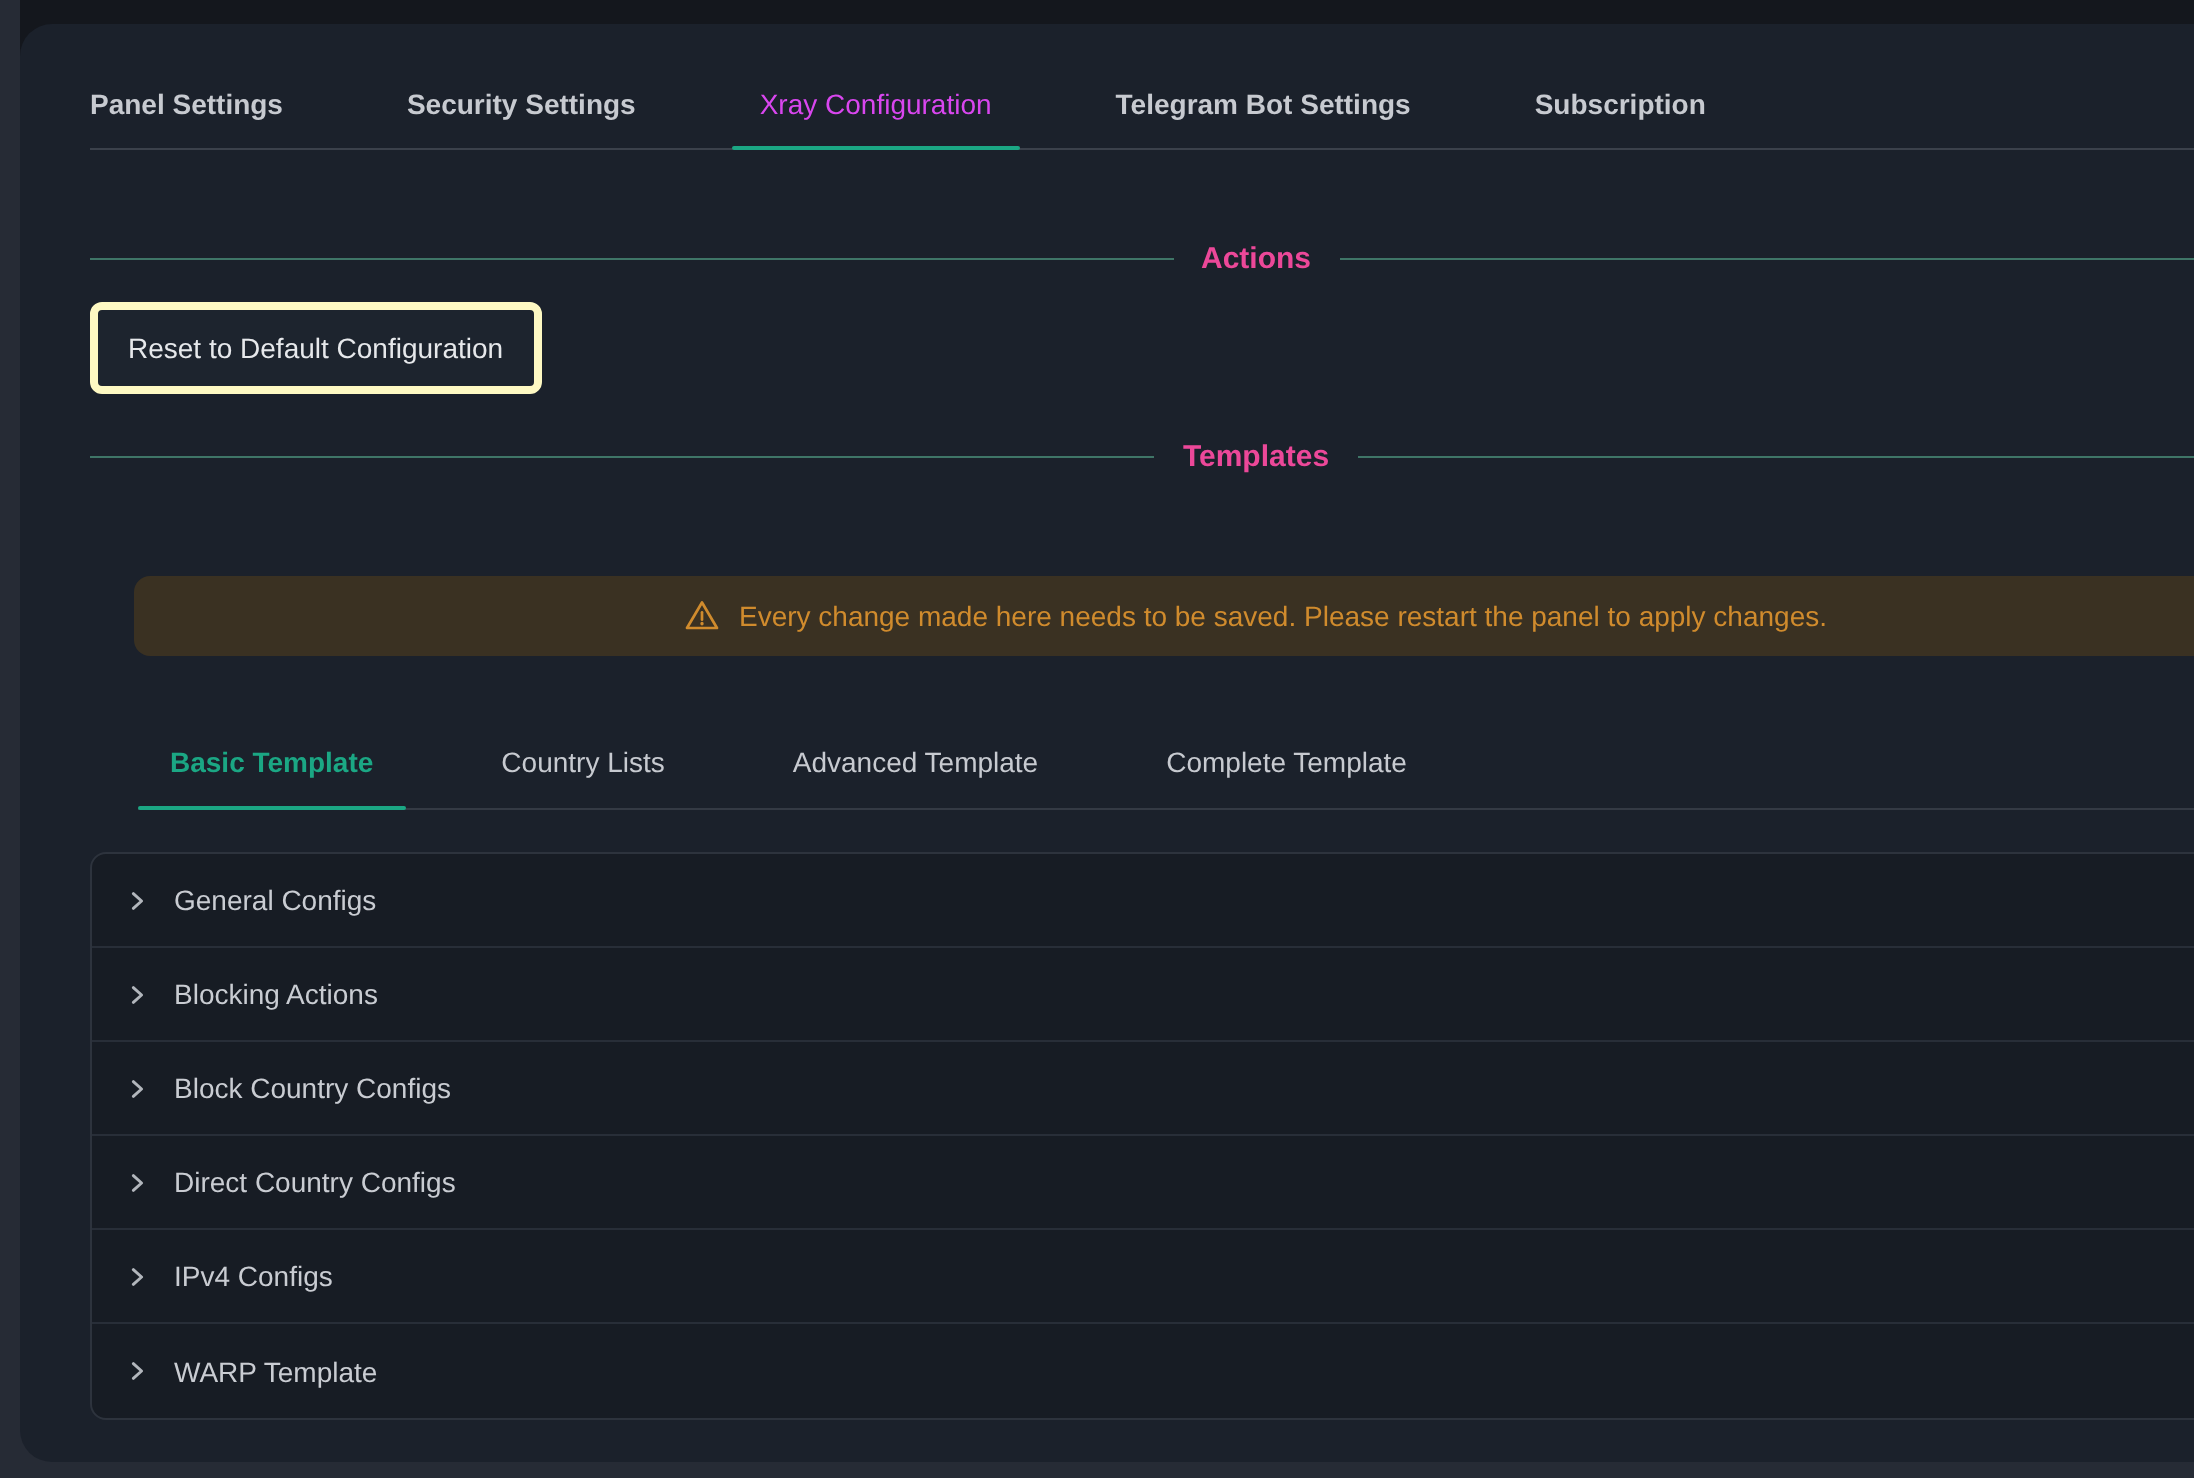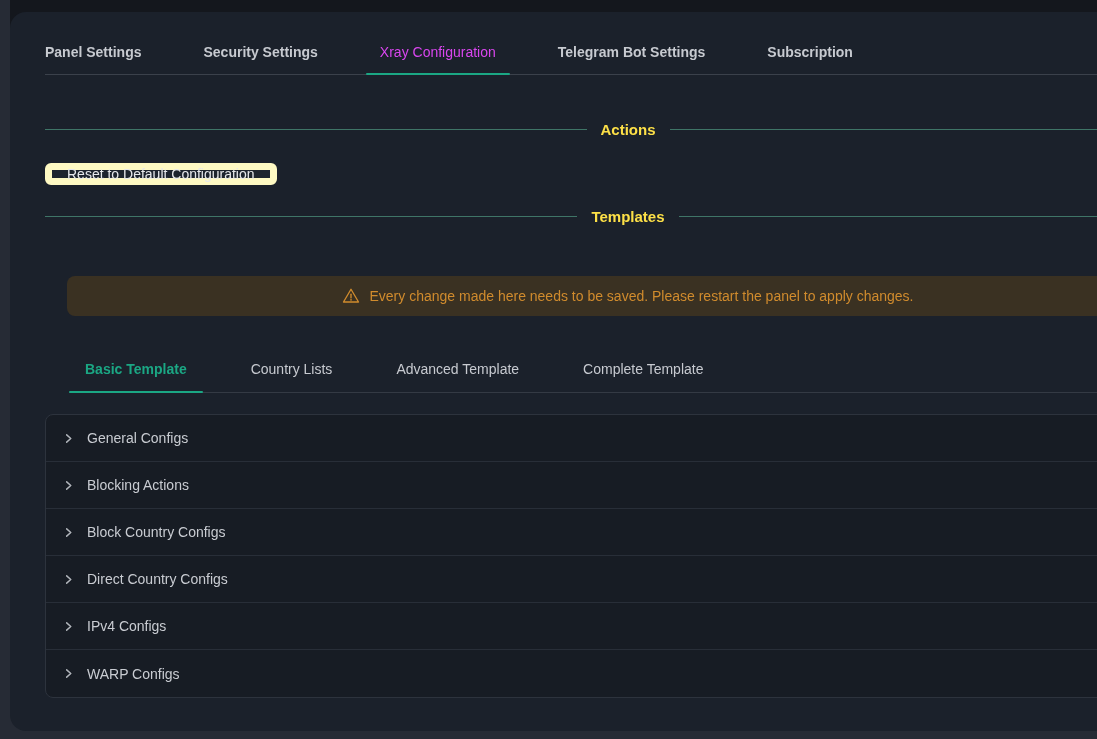--- a/index.html
+++ b/index.html
@@ -29,29 +29,29 @@
   }
   .tab.active{color:#d946ef;font-weight:400;}
   .tab.active::after{
     content:"";position:absolute;left:-14px;right:-14px;bottom:-1px;height:2px;
     background:#1ba784;border-radius:2px;
   }
   
   .divider{display:flex;align-items:center;height:20px;}
   .divider .line{flex:1;height:1px;background:#3f7567;}
   .divider .title{
-    padding:0 14px;font-size:15px;font-weight:700;color:#fde047;white-space:nowrap;
+    padding:0 14px;font-size:15px;font-weight:700;color:#ec4899;white-space:nowrap;
   }
   .divider.actions{margin-top:44px;}
   .divider.templates{margin-top:21px;}
   
   .reset-btn{
-    margin-top:24px;display:inline-flex;align-items:center;
-    height:22px;padding:0 15px;box-sizing:border-box;
-    background:#1d242e;border:7px solid #fef9c3;border-radius:6px;
+    margin-top:12px;display:inline-flex;align-items:center;
+    height:46px;padding:0 15px;box-sizing:border-box;
+    background:#1d242e;border:4px solid #fef9c3;border-radius:6px;
     color:#e6e8eb;font-size:14px;cursor:pointer;
     font-family:"Liberation Sans","DejaVu Sans",sans-serif;
   }
   
   .alert{
     margin:50px 22px 0;height:40px;border-radius:8px;
     background:#3a3122;color:#d08b2d;
     display:flex;align-items:center;justify-content:center;gap:9px;
     font-size:14px;
   }
@@ -164,17 +164,17 @@
     <div class="panel-header">
       <svg class="chev" width="11" height="11" viewBox="0 0 12 12" fill="none" stroke="#b2b6bc" stroke-width="1.6" stroke-linecap="round" stroke-linejoin="round">
         <path d="M4 2 L8.5 6 L4 10"></path>
       </svg>
       <span>IPv4 Configs</span>
     </div>
     <div class="panel-header">
       <svg class="chev" width="11" height="11" viewBox="0 0 12 12" fill="none" stroke="#b2b6bc" stroke-width="1.6" stroke-linecap="round" stroke-linejoin="round">
         <path d="M4 2 L8.5 6 L4 10"></path>
       </svg>
-      <span>WARP Configs</span>
+      <span>WARP Template</span>
     </div>
   </div>
 
 </div>
 
 </body></html>

